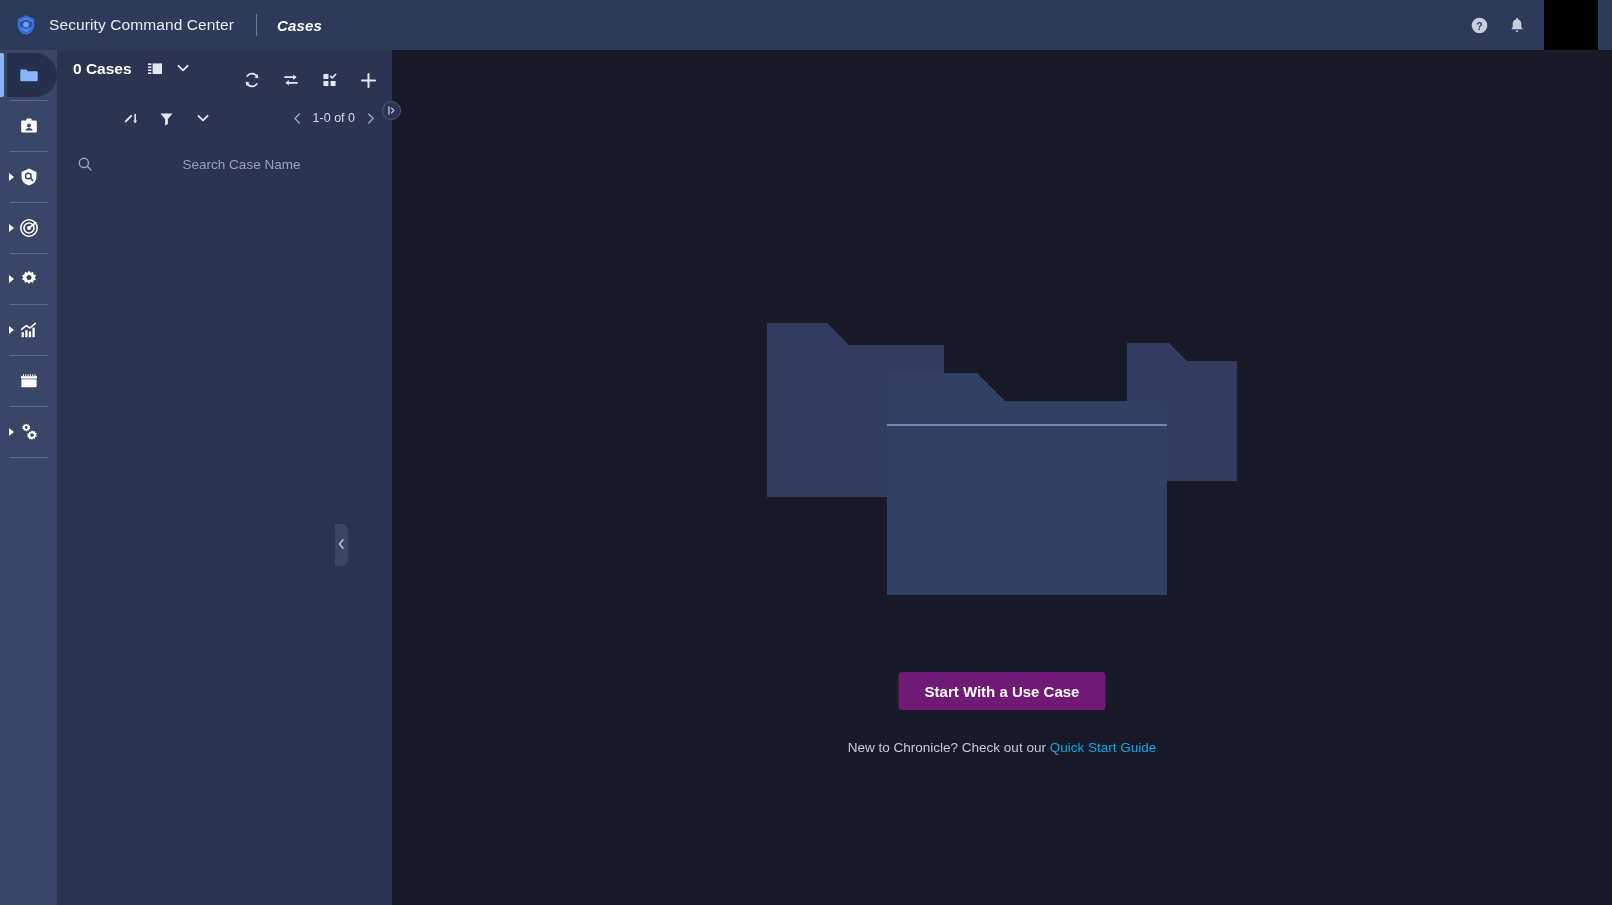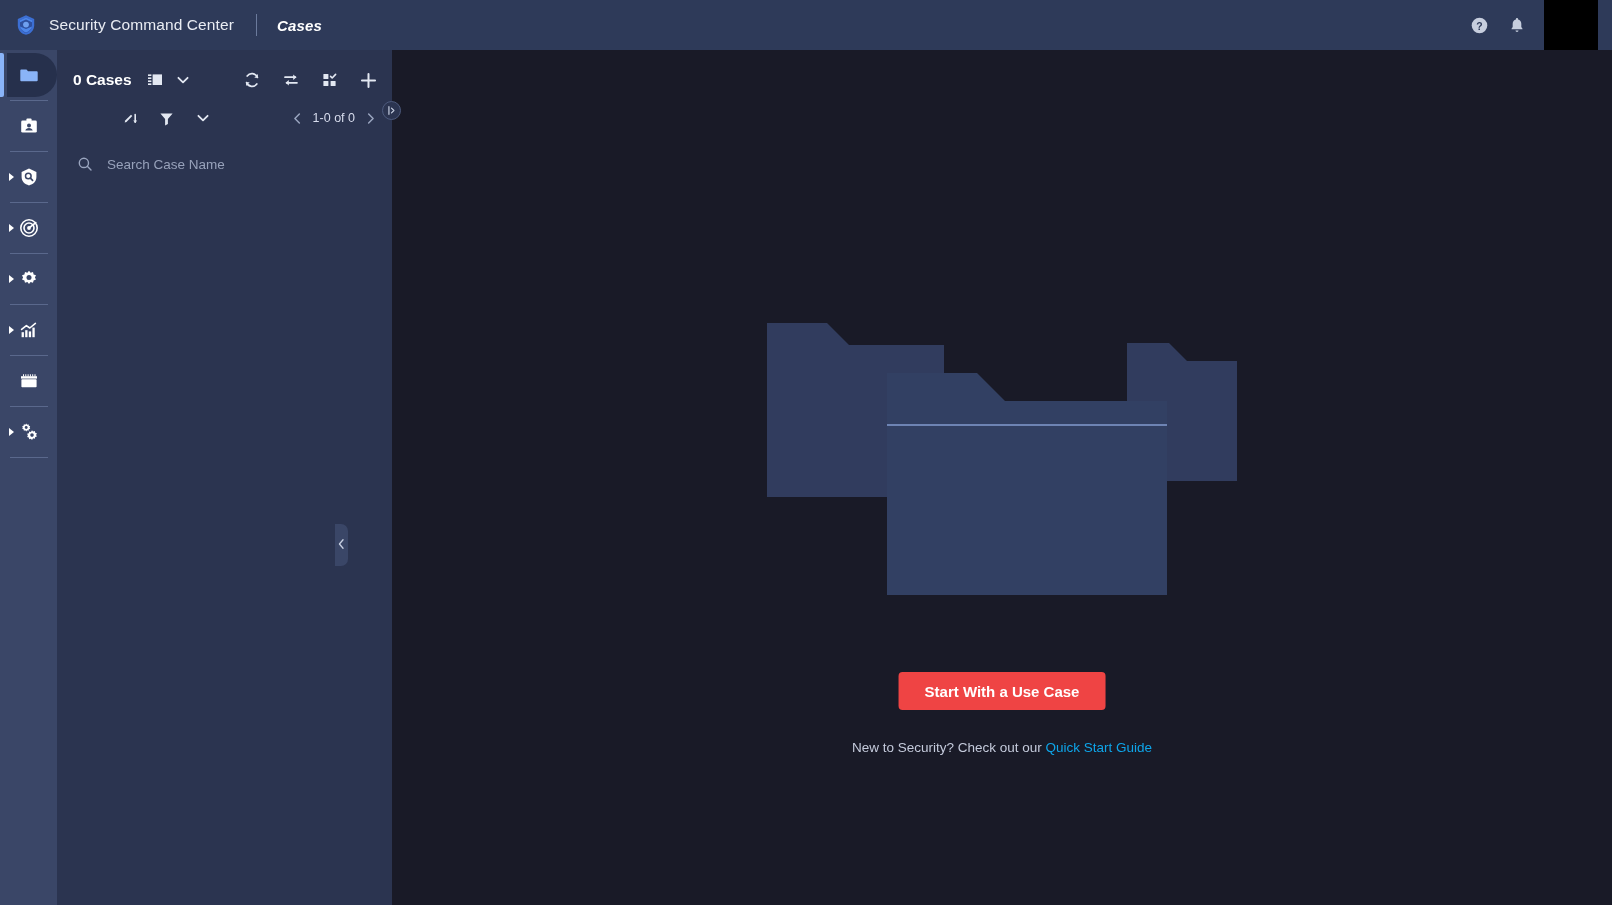--- a/index.html
+++ b/index.html
@@ -154,21 +154,20 @@
     width: 335px;
     min-width: 335px;
     background: #2b3450;
     display: flex;
     flex-direction: column;
     position: relative;
     z-index: 10;
   }
   .cases-head {
     display: flex;
-    align-items: center;
     height: 40px;
     padding: 0 14px 0 16px;
     margin-top: 10px;
   }
   .cases-count {
     color: #ffffff;
     font-size: 15.5px;
     font-weight: bold;
     white-space: nowrap;
   }
@@ -221,20 +220,21 @@
   }
   .search-ico { color: #9aa5bf; width: 16px; height: 16px; display:flex; }
   .search-input {
     flex: 1 1 auto;
     background: transparent;
     border: none;
     outline: none;
     color: #d8dde9;
     font-size: 13.5px;
     font-family: "Liberation Sans", sans-serif;
+    text-align: center;
   }
   .search-input::placeholder { color: #97a1ba; }
   .cases-body { flex: 1 1 auto; }
 
   
   .expand-handle {
     position: absolute;
     left: 382px;
     top: 51px;
     width: 19px; height: 19px;
@@ -290,21 +290,21 @@
     transform: translateX(-50%);
     top: 255px;
     width: 470px;
     height: 290px;
   }
   .cta-btn {
     position: absolute;
     top: 622px;
     left: 50%;
     transform: translateX(-50%);
-    background: #ef4444;
+    background: #701a75;
     color: #ffffff;
     border: none;
     border-radius: 4px;
     font-size: 15px;
     font-weight: bold;
     font-family: "Liberation Sans", sans-serif;
     padding: 0 26px;
     height: 38px;
     cursor: pointer;
     white-space: nowrap;
@@ -584,21 +584,21 @@
 
             <path d="M120 68h90l28 28h162v196H120z" fill="#324063"></path>
 
             <path d="M120 120h280" stroke="#6e84b4" stroke-width="2" fill="none"></path>
           </svg>
         </div>
 
         <button class="cta-btn">Start With a Use Case</button>
 
         <div class="hint">
-          <span>New to Security? Check out our </span><a>Quick Start Guide</a>
+          <span>New to Chronicle? Check out our </span><a>Quick Start Guide</a>
         </div>
       </div>
     </div>
 
     <div class="expand-handle">
       <span>
         <svg width="11" height="11" viewBox="0 0 12 12">
           <path d="M3.2 1.8v8.4" stroke="currentColor" stroke-width="1.3" stroke-linecap="round"></path>
           <path d="M6 3.4 8.6 6 6 8.6" fill="none" stroke="currentColor" stroke-width="1.3" stroke-linecap="round" stroke-linejoin="round"></path>
         </svg>

